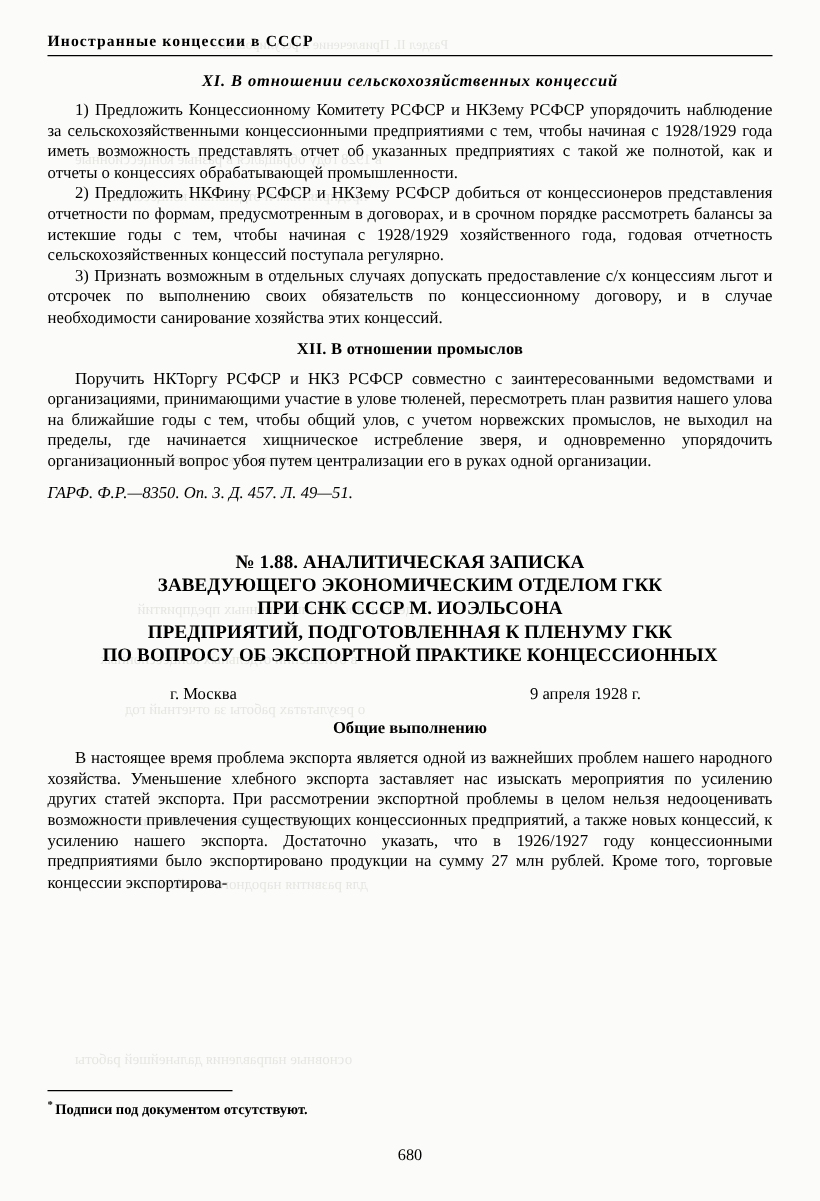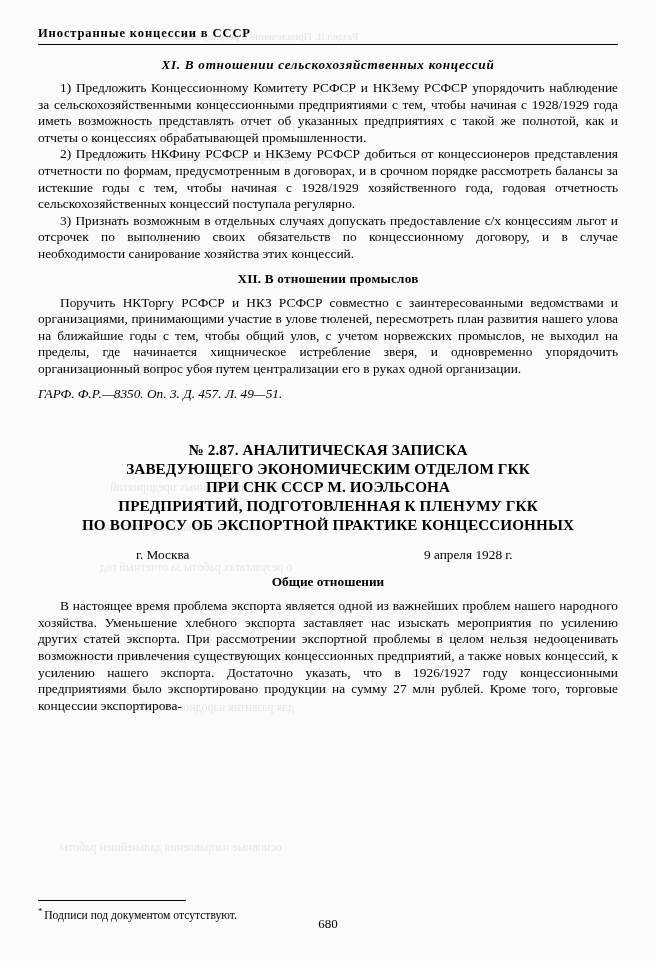--- a/index.html
+++ b/index.html
@@ -140,22 +140,23 @@
     color: rgba(120,120,110,0.16);
     font-family: "Liberation Serif", serif;
     pointer-events: none;
     user-select: none;
     white-space: nowrap;
     transform: scaleX(-1);
   }
   .footnote-block {
     position: absolute;
     left: 38px;
-    top: 884px;
+    top: 856px;
     width: 580px;
+    font-weight: bold;
   }
 </style>
 </head>
 <body>
 
 <div class="page">
 
   <div class="bleed" style="left:170px; top:30px; font-size:11px;">Раздел II. Привлечение и регулирование</div>
   <div class="bleed" style="left:60px; top:120px; font-size:12px;">в 1928 году обращался в разные концессионные</div>
   <div class="bleed" style="left:90px; top:150px; font-size:12px;">предприятиям и отдельным концессиям</div>
@@ -180,34 +181,34 @@
       <p class="ind">2) Предложить НКФину РСФСР и НКЗему РСФСР добиться от концессионеров представления отчетности по формам, предусмотренным в договорах, и в срочном порядке рассмотреть балансы за истекшие годы с тем, чтобы начиная с 1928/1929 хозяйственного года, годовая отчетность сельскохозяйственных концессий поступала регулярно.</p>
       <p class="ind">3) Признать возможным в отдельных случаях допускать предоставление с/х концессиям льгот и отсрочек по выполнению своих обязательств по концессионному договору, и в случае необходимости санирование хозяйства этих концессий.</p>
 
       <div class="sec-head">XII. В отношении промыслов</div>
 
       <p class="ind">Поручить НКТоргу РСФСР и НКЗ РСФСР совместно с заинтересованными ведомствами и организациями, принимающими участие в улове тюленей, пересмотреть план развития нашего улова на ближайшие годы с тем, чтобы общий улов, с учетом норвежских промыслов, не выходил на пределы, где начинается хищническое истребление зверя, и одновременно упорядочить организационный вопрос убоя путем централизации его в руках одной организации.</p>
 
       <p class="archive-ref">ГАРФ. Ф.Р.—8350. Оп. 3. Д. 457. Л. 49—51.</p>
 
       <div class="doc-title">
-        <span class="l">№ 2.87. АНАЛИТИЧЕСКАЯ ЗАПИСКА</span>
+        <span class="l">№ 1.88. АНАЛИТИЧЕСКАЯ ЗАПИСКА</span>
         <span class="l">ЗАВЕДУЮЩЕГО ЭКОНОМИЧЕСКИМ ОТДЕЛОМ ГКК</span>
         <span class="l">ПРИ СНК СССР М. ИОЭЛЬСОНА</span>
         <span class="l">ПРЕДПРИЯТИЙ, ПОДГОТОВЛЕННАЯ К ПЛЕНУМУ ГКК</span>
         <span class="l">ПО ВОПРОСУ ОБ ЭКСПОРТНОЙ ПРАКТИКЕ КОНЦЕССИОННЫХ</span>
       </div>
 
       <div class="place-date">
         <span class="place">г. Москва</span>
         <span class="date">9 апреля 1928 г.</span>
       </div>
 
 
-      <div class="subsec-head">Общие отношении</div>
+      <div class="subsec-head">Общие выполнению</div>
 
       <p class="ind">В настоящее время проблема экспорта является одной из важнейших проблем нашего народного хозяйства. Уменьшение хлебного экспорта заставляет нас изыскать мероприятия по усилению других статей экспорта. При рассмотрении экспортной проблемы в целом нельзя недооценивать возможности привлечения существующих концессионных предприятий, а также новых концессий, к усилению нашего экспорта. Достаточно указать, что в 1926/1927 году концессионными предприятиями было экспортировано продукции на сумму 27 млн рублей. Кроме того, торговые концессии экспортирова-</p>
 
     </div>
   </div>
 
   <div class="footnote-block">
     <div class="footnote-rule"></div>
     <div class="footnote">
       <span class="mark">*</span><span>Подписи под документом отсутствуют.</span>

